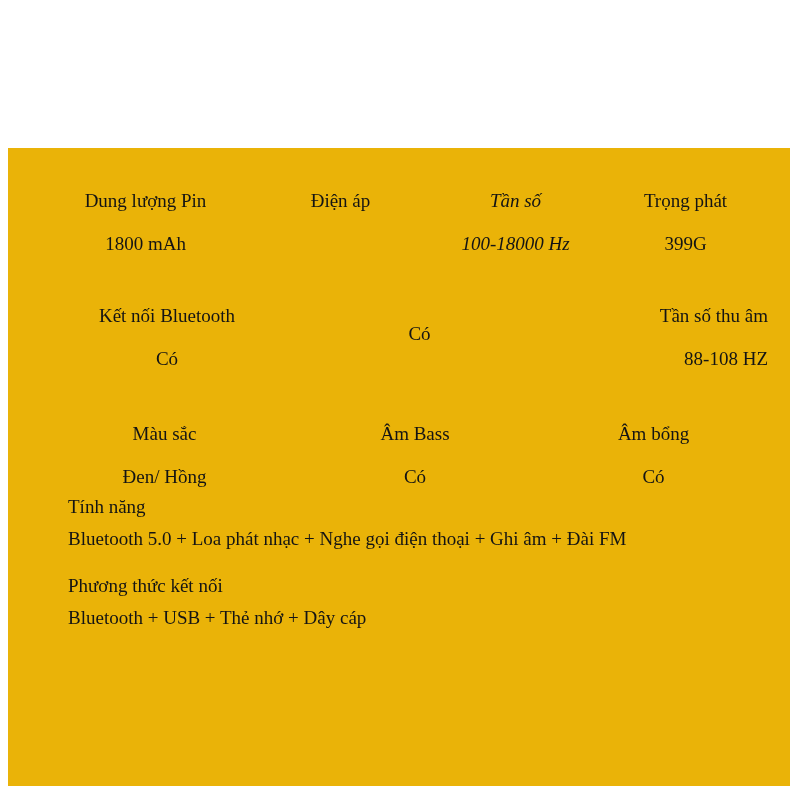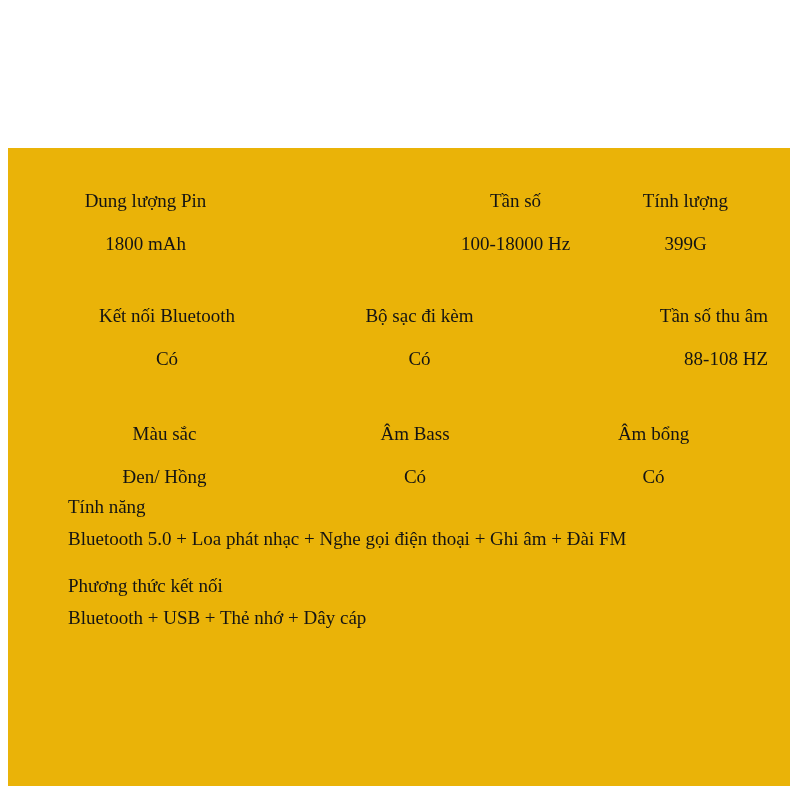--- a/index.html
+++ b/index.html
@@ -59,21 +59,21 @@
   }
   .spec-value {
     display: block;
     white-space: nowrap;
     margin-top: 18px;
   }
 
   
   .row-1 .c0 { width: 215px; }
   .row-1 .c1 { width: 175px; }
-  .row-1 .c2 { width: 175px; }
+  .row-1 .c2 { width: 175px; font-style: italic; }
   .row-1 .c3 { width: 165px; }
 
   
   .row-2 .c0 { width: 258px; }
   .row-2 .c1 { width: 247px; }
   .row-2 .c2 { width: 225px; text-align: right; }
 
   
   .row-3 .c0 { width: 253px; }
   .row-3 .c1 { width: 248px; }
@@ -105,38 +105,38 @@
 <div class="page">
   <div class="spec-panel">
     <div class="spec-rows">
 
       <div class="spec-row row-1">
         <div class="spec-cell c0">
           <span class="spec-label">Dung lượng Pin</span>
           <span class="spec-value">1800 mAh</span>
         </div>
         <div class="spec-cell c1">
+          <span class="spec-label">Điện áp</span>
         </div>
         <div class="spec-cell c2">
           <span class="spec-label">Tần số</span>
           <span class="spec-value">100-18000 Hz</span>
         </div>
         <div class="spec-cell c3">
-          <span class="spec-label">Tính lượng</span>
+          <span class="spec-label">Trọng phát</span>
           <span class="spec-value">399G</span>
         </div>
       </div>
 
       <div class="spec-row row-2">
         <div class="spec-cell c0">
           <span class="spec-label">Kết nối Bluetooth</span>
           <span class="spec-value">Có</span>
         </div>
         <div class="spec-cell c1">
-          <span class="spec-label">Bộ sạc đi kèm</span>
           <span class="spec-value">Có</span>
         </div>
         <div class="spec-cell c2">
           <span class="spec-label">Tần số thu âm</span>
           <span class="spec-value">88-108 HZ</span>
         </div>
       </div>
 
       <div class="spec-row row-3">
         <div class="spec-cell c0">

